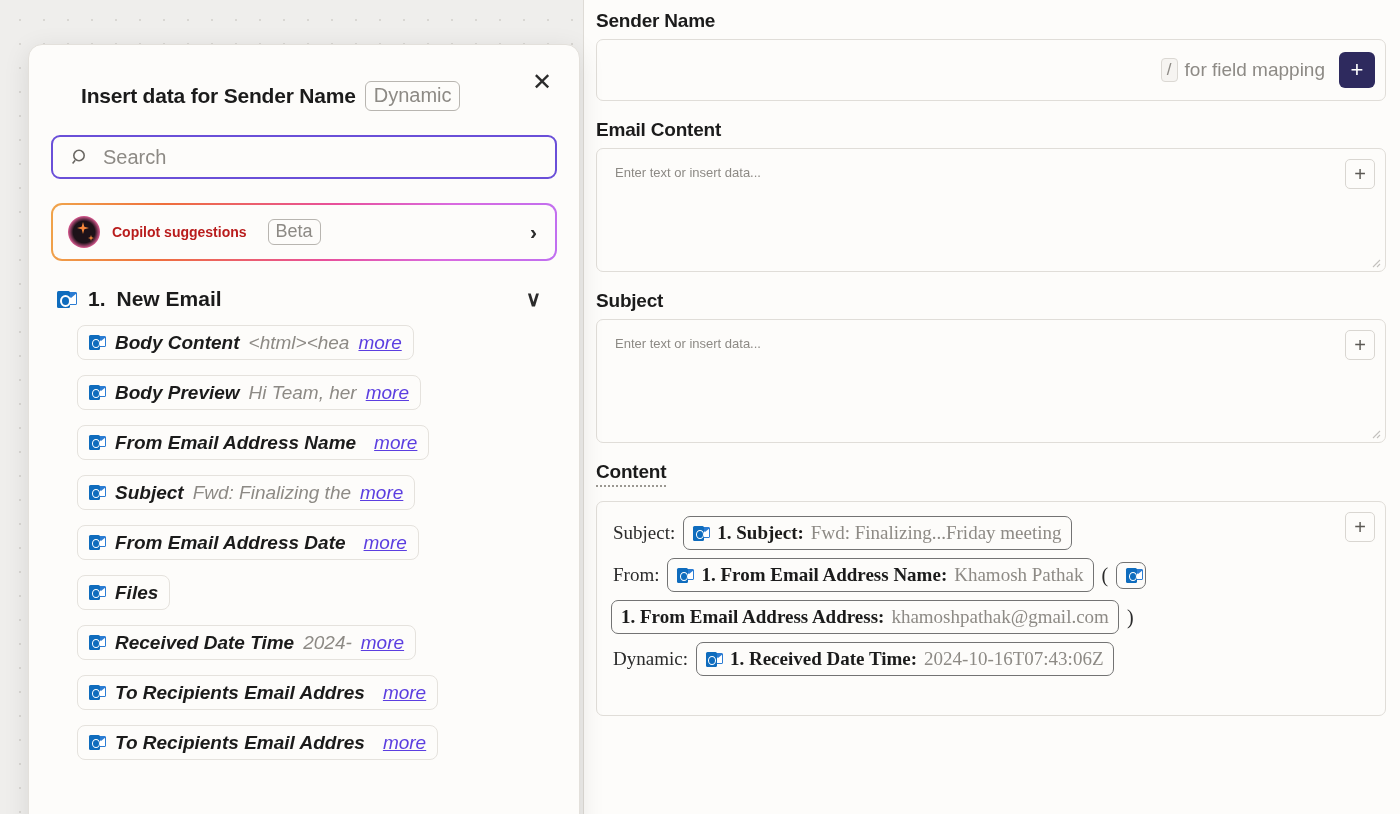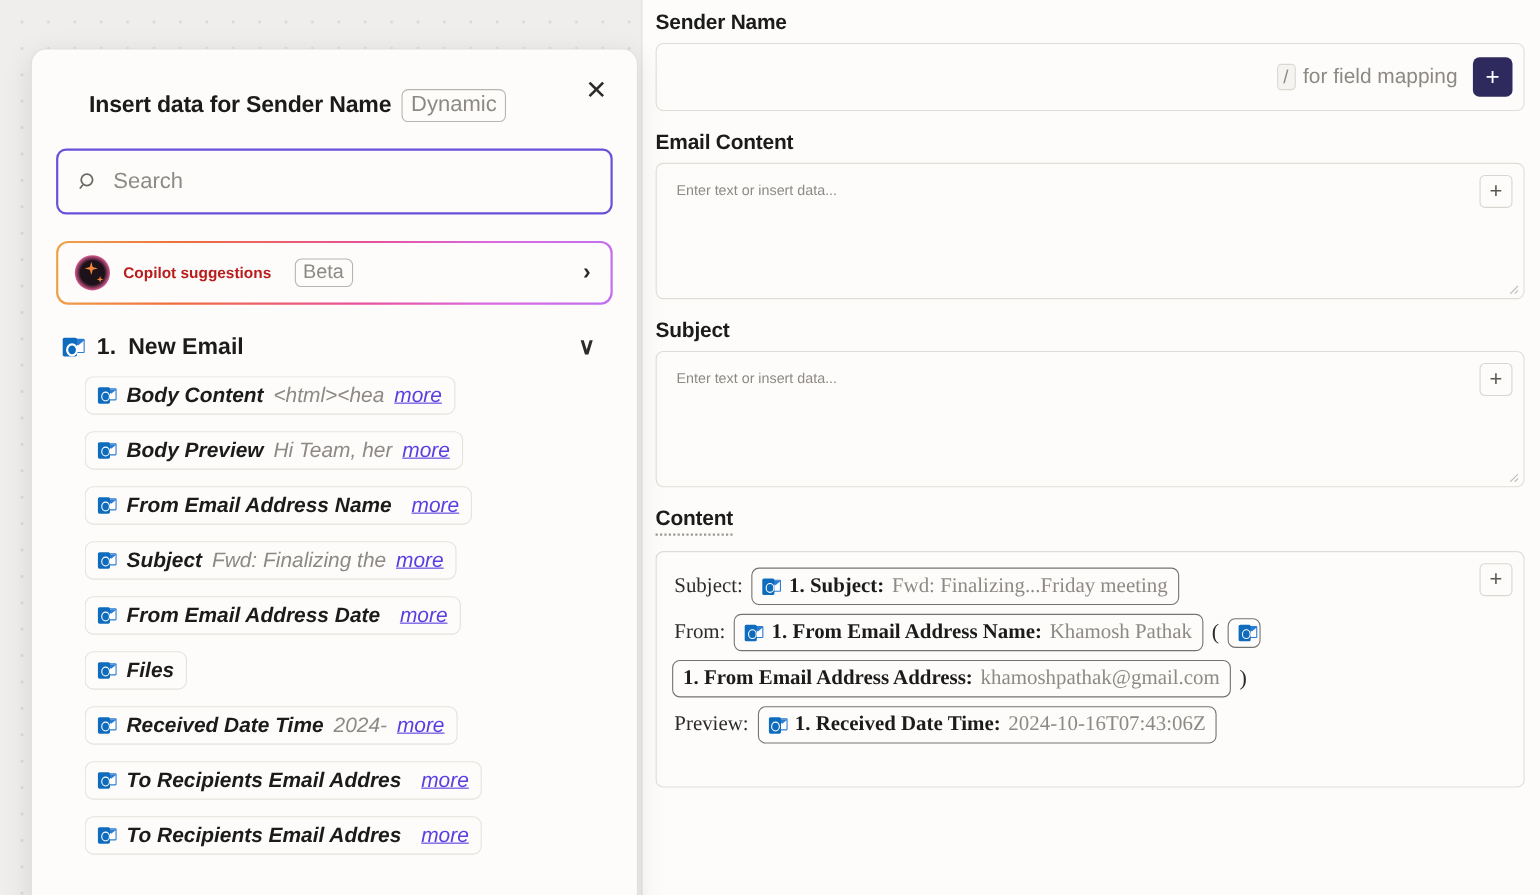--- a/index.html
+++ b/index.html
@@ -261,21 +261,21 @@
     width: 30px; height: 30px;
     display: flex; align-items: center; justify-content: center;
     font-size: 24px; color: #2b2b2b; cursor: pointer;
     align-self: flex-start;
     margin-top: -14px;
   }
 
   .search-wrap {
     margin: 24px 22px 0 22px;
     position: relative;
-    height: 60px;
+    height: 44px;
     border: 2px solid #6a4fd8;
     border-radius: 9px;
     background: #fdfcfa;
     display: flex;
     align-items: center;
     padding-left: 18px;
     gap: 14px;
   }
   .search-ph { font-size: 20px; color: #8d8a85; }
 
@@ -455,21 +455,21 @@
 
           <div class="crow" style="margin-left:-2px;">
             <span class="chip">
               <span class="chip-key">1. From Email Address Address:</span>
               <span class="chip-val">khamoshpathak@gmail.com</span>
             </span>
             <span class="paren">)</span>
           </div>
 
           <div class="crow">
-            <span class="crow-label">Preview:</span>
+            <span class="crow-label">Dynamic:</span>
             <span class="chip">
               <span class="ol sm">
                   <span class="env"></span>
                   <span class="sq"></span>
                 </span>
               <span class="chip-key">1. Received Date Time:</span>
               <span class="chip-val">2024-10-16T07:43:06Z</span>
             </span>
           </div>
 

